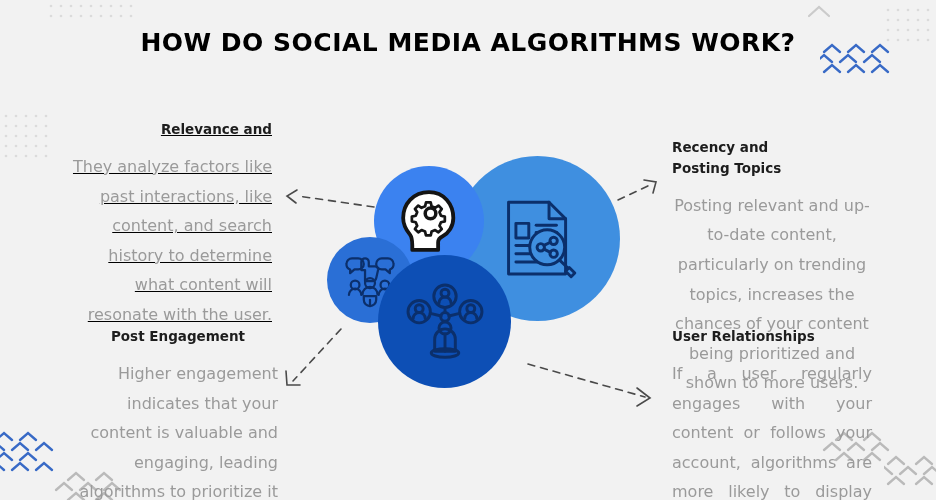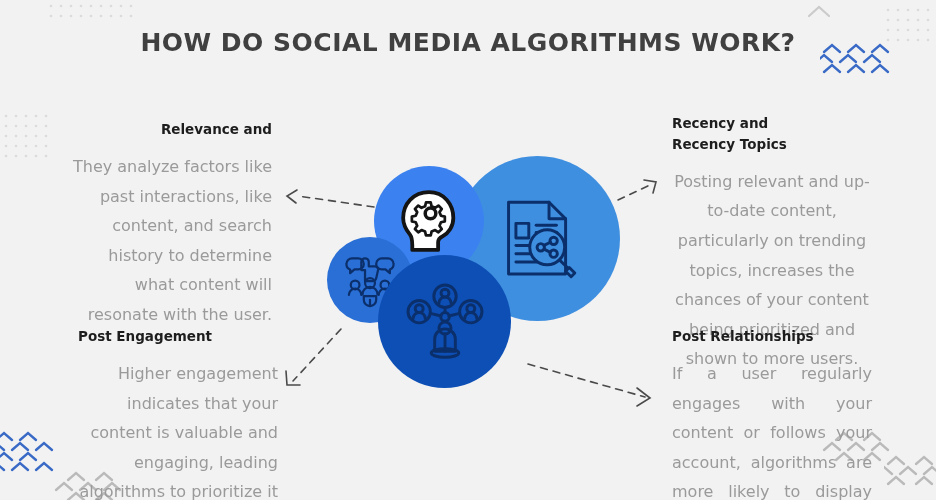--- a/index.html
+++ b/index.html
@@ -18,21 +18,21 @@
   .chev { opacity: .95; }
 
   
   .title {
     position: absolute;
     left: 0; right: 0; top: 28px;
     text-align: center;
     font-size: 25px;
     font-weight: 700;
     letter-spacing: .5px;
-    color: #404040;
+    color: #000000;
     font-family: "DejaVu Sans", sans-serif;
   }
 
   
   .block { position: absolute; width: 200px; }
   .block h3 {
     font-size: 13.5px;
     font-weight: 700;
     color: #1d1d1d;
     line-height: 1.55;
@@ -41,26 +41,26 @@
   }
   .block p {
     font-size: 16px;
     line-height: 1.85;
     color: #9a9a9a;
     font-family: "DejaVu Sans", sans-serif;
   }
   .t-left  { text-align: right; }
   .t-right { text-align: left; }
 
-  .b-tl { left: 72px;  top: 119px; }
-  .b-tr { left: 672px; top: 113px; }
+  .b-tl { left: 72px;  top: 119px; text-decoration: underline; }
+  .b-tr { left: 672px; top: 137px; }
   .b-bl { left: 78px;  top: 326px; }
   .b-br { left: 672px; top: 326px; }
   .b-bl h3, .b-tl h3 { text-align: right; }
-  .b-bl h3 { text-align: left; }
+  .b-bl h3 { text-align: center; }
   .b-br p { text-align: justify; }
 
   
   .circle { position: absolute; border-radius: 50%; display:flex; align-items:center; justify-content:center; }
   .c-head  { left: 374px; top: 166px; width: 110px; height: 110px; background: #3b82f0; z-index: 4; }
   .c-doc   { left: 455px; top: 156px; width: 165px; height: 165px; background: #3f8fe0; z-index: 3; }
   .c-eng   { left: 327px; top: 237px; width: 86px;  height: 86px;  background: #2a6fd6; z-index: 5; }
   .c-rel   { left: 378px; top: 255px; width: 133px; height: 133px; background: #0d4fb5; z-index: 6; }
 
   
@@ -322,30 +322,30 @@
   <div class="block b-tl t-left">
     <h3>
       <span>Relevance and</span><br>
     </h3>
     <p>They analyze factors like past interactions, like content, and search history to determine what content will resonate with the user.</p>
   </div>
 
   <div class="block b-tr t-right">
     <h3>
       <span>Recency and</span><br>
-      <span>Recency Topics</span>
+      <span>Posting Topics</span>
     </h3>
     <p style="text-align:center">Posting relevant and up-to-date content, particularly on trending topics, increases the chances of your content being prioritized and shown to more users.</p>
   </div>
 
   <div class="block b-bl t-left">
     <h3>Post Engagement</h3>
     <p style="">Higher engagement indicates that your content is valuable and engaging, leading algorithms to prioritize it for a broader audience.</p>
   </div>
 
   <div class="block b-br t-right">
     <h3>
-      <span>Post Relationships</span><br>
+      <span>User Relationships</span><br>
     </h3>
     <p style="">If a user regularly engages with your content or follows your account, algorithms are more likely to display your content on their feed.</p>
   </div>
 
 </div>
 
 </body></html>

